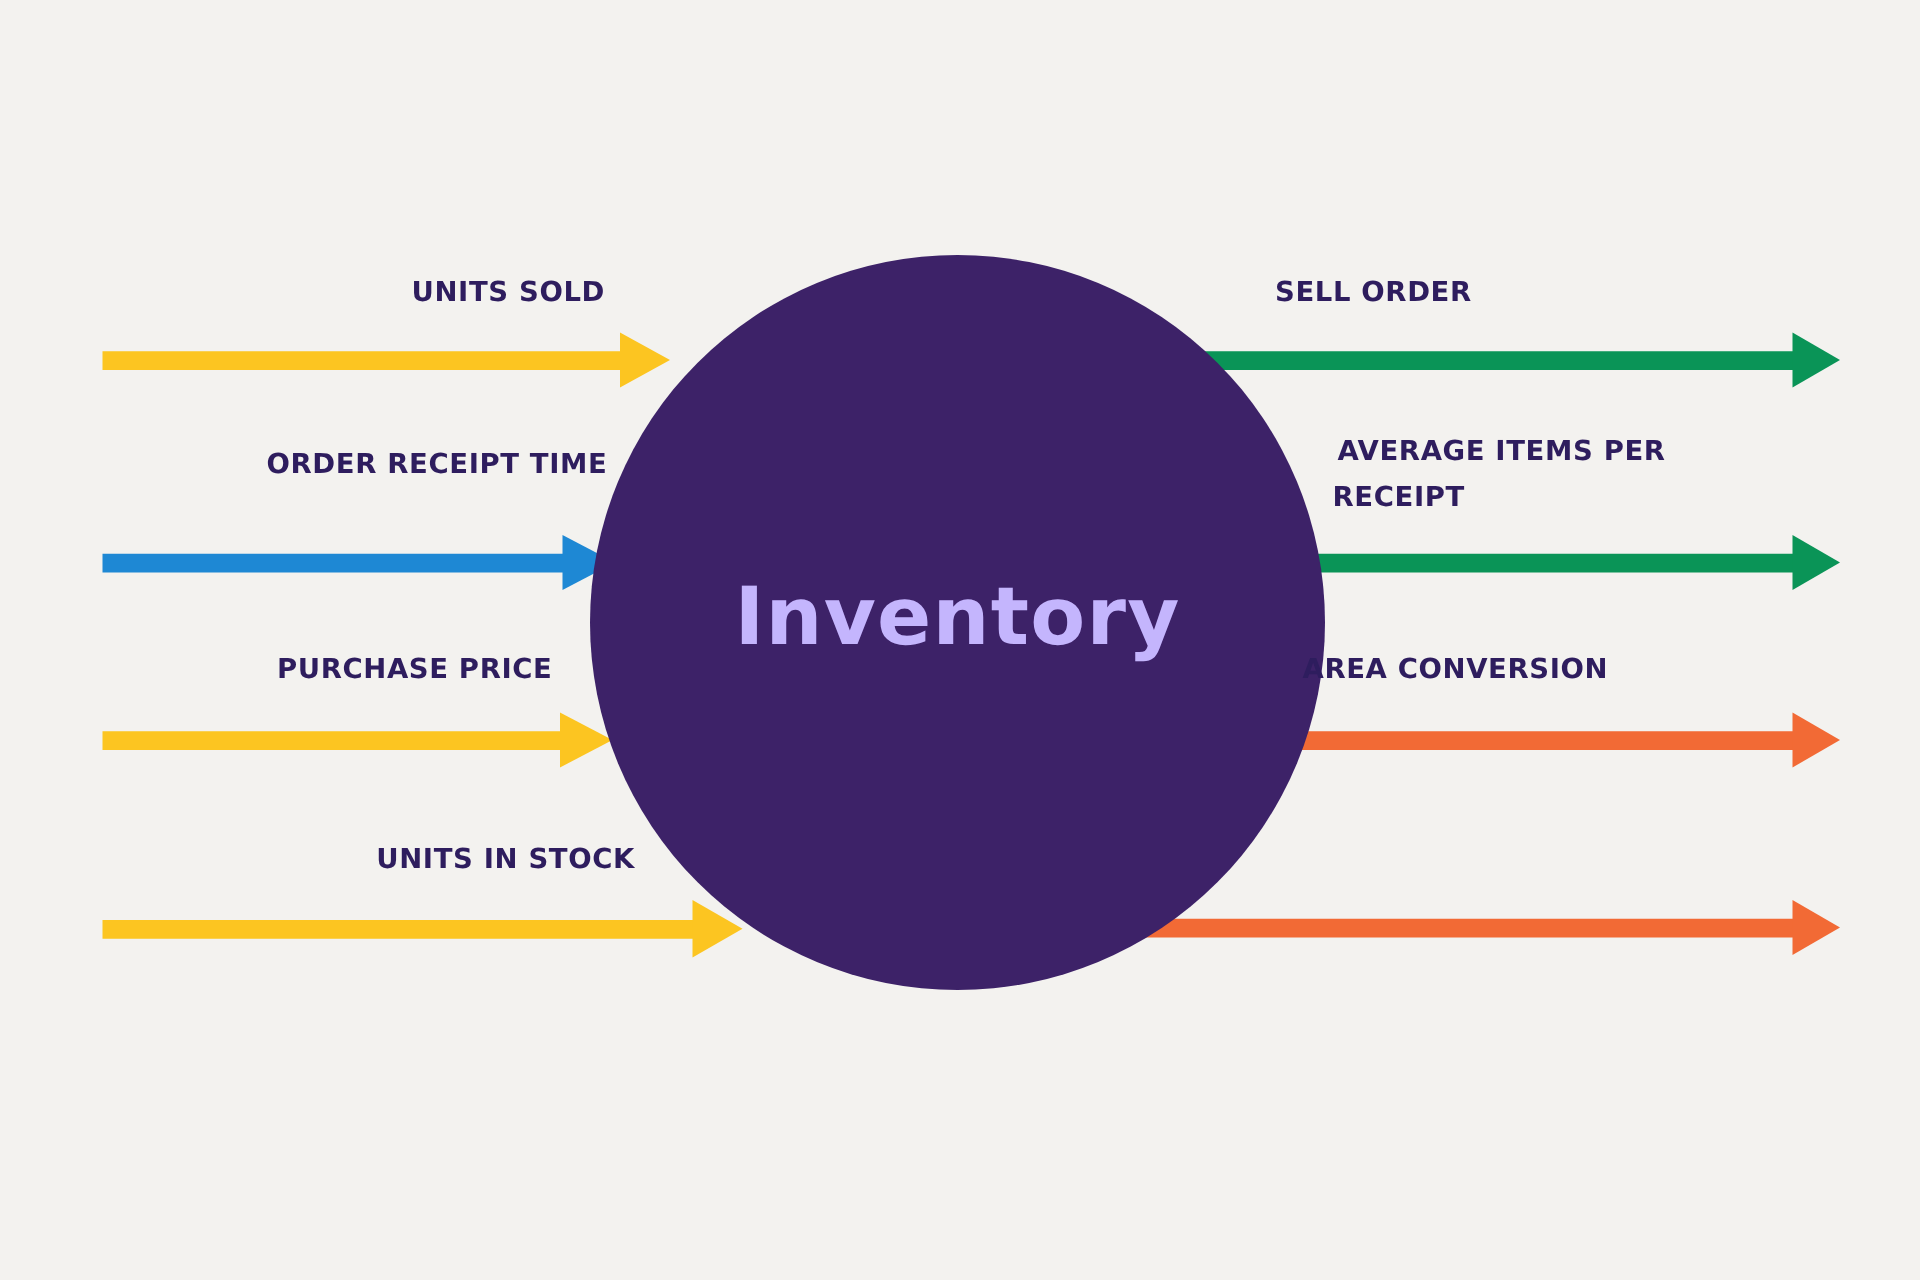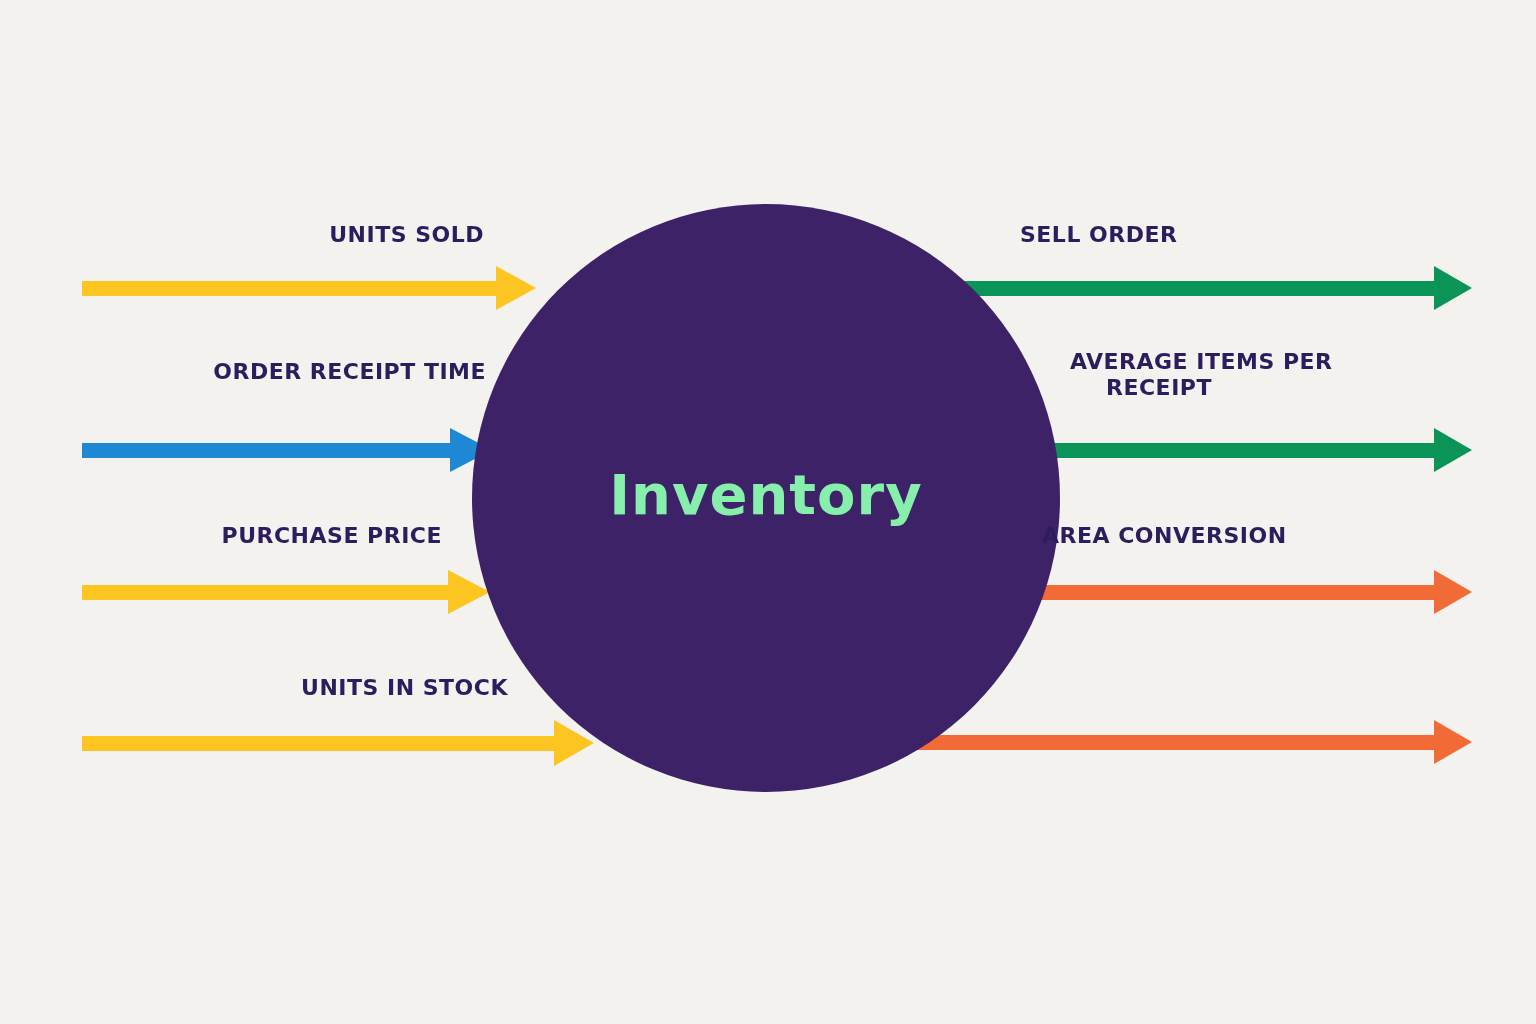--- a/index.html
+++ b/index.html
@@ -13,24 +13,24 @@
   .hub {
     position: absolute;
     left: 472px; top: 204px;
     width: 588px; height: 588px;
     border-radius: 50%;
     background: #3d2268;
     display: flex; align-items: center; justify-content: center;
     z-index: 2;
   }
   .hub-label {
-    color: #86efac;
+    color: #c4b5fd;
     font-family: "DejaVu Sans", sans-serif;
     font-weight: bold;
-    font-size: 56px;
+    font-size: 64px;
     letter-spacing: 1px;
     margin-top: -8px;
   }
   .label {
     position: absolute;
     color: #2e1d5e;
     font-family: "DejaVu Sans", sans-serif;
     font-weight: bold;
     font-size: 22px;
     letter-spacing: 0.5px;
@@ -87,16 +87,16 @@
     <span class="hub-label">Inventory</span>
   </div>
 
   <div class="label right-align" style="right:1052px; top:212px;">UNITS SOLD</div>
   <div class="label right-align" style="right:1050px; top:349px;">ORDER RECEIPT TIME</div>
   <div class="label right-align" style="right:1094px; top:513px;">PURCHASE PRICE</div>
   <div class="label right-align" style="right:1028px; top:665px;">UNITS IN STOCK</div>
 
   <div class="label" style="left:1020px; top:212px;">SELL ORDER</div>
   <div class="label" style="left:1070px; top:339px;">AVERAGE ITEMS PER</div>
-  <div class="label" style="left:1066px; top:365px;margin-left:40px;">RECEIPT</div>
+  <div class="label" style="left:1066px; top:376px;">RECEIPT</div>
   <div class="label" style="left:1042px; top:513px;">AREA CONVERSION</div>
 
 </div>
 
 </body></html>

